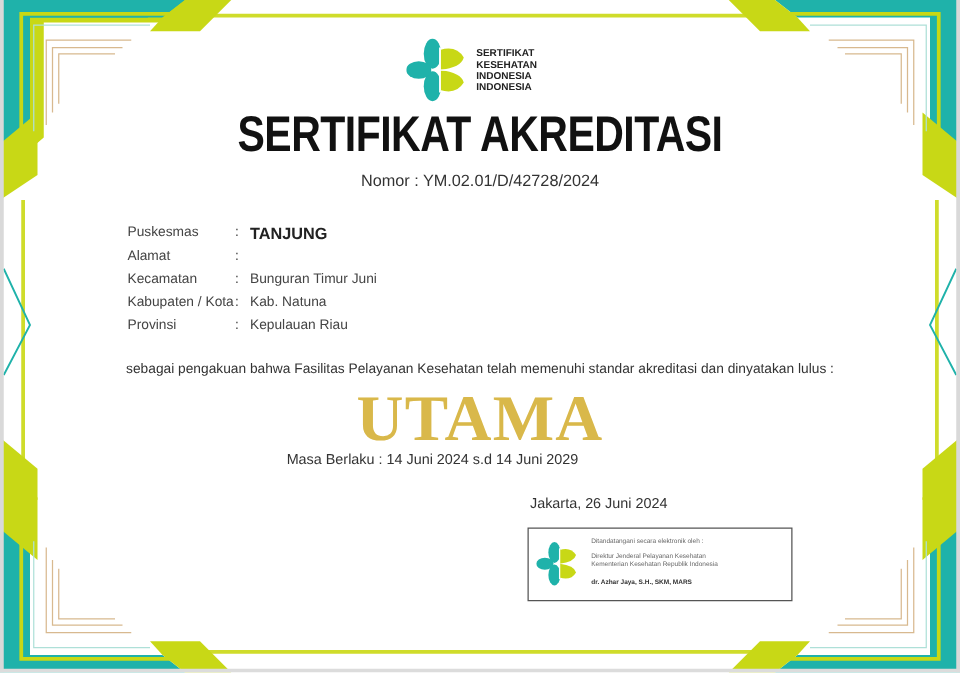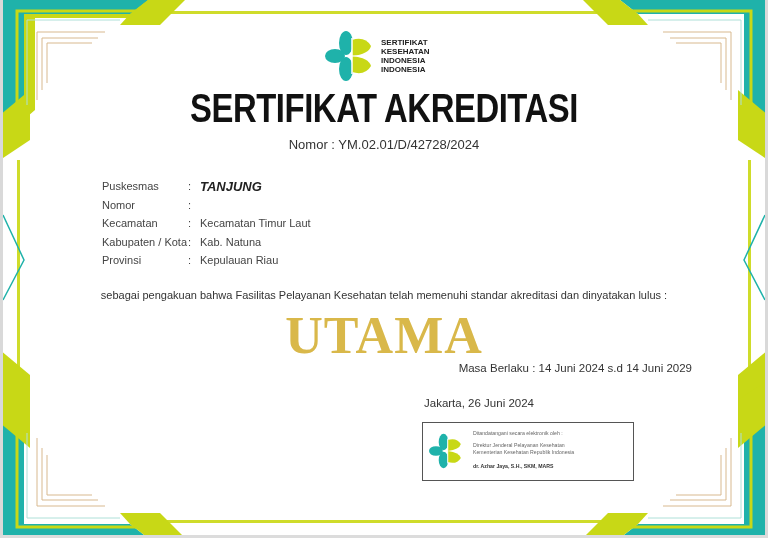--- a/index.html
+++ b/index.html
@@ -7,24 +7,24 @@
     .frame { position: absolute; left: 0; top: 0; width: 768px; height: 538px; }
     .abs { position: absolute; }
     .logo { left: 325px; top: 30px; width: 120px; height: 52px; }
     .logo-text { position: absolute; left: 56px; top: 8px; font-family: "Liberation Sans", sans-serif; font-weight: bold; font-size: 8px; line-height: 9px; color: #222; letter-spacing: 0; }
     .title { left: 0; width: 768px; top: 86px; text-align: center; font-family: "Liberation Sans", sans-serif; font-weight: bold; font-size: 40px; letter-spacing: -0.5px; color: #111; transform: scaleX(0.82); transform-origin: center; }
     .nomor { left: 0; width: 768px; top: 137px; text-align: center; font-size: 13px; color: #333; }
     .info { left: 102px; top: 177px; font-size: 11px; color: #444; }
     .info-row { display: flex; height: 18.5px; align-items: center; }
     .info-label { width: 86px; }
     .info-colon { width: 12px; }
-    .info-val-bold { font-weight: bold; font-size: 13px; color: #222; font-style: italic; }
+    .info-val-bold { font-weight: bold; font-size: 13px; color: #222; }
     .statement { left: 0; width: 768px; top: 289px; text-align: center; font-size: 11px; color: #333; }
     .grade { left: 0; width: 768px; top: 308px; text-align: center; font-family: "Liberation Serif", serif; font-weight: bold; font-size: 52px; line-height: 56px; color: #d9b84a; letter-spacing: 1px; }
-    .masa { left: 0; width: 692px; top: 362px; text-align: right; font-size: 11.5px; color: #333; }
+    .masa { left: 0; width: 692px; top: 362px; text-align: center; font-size: 11.5px; color: #333; }
     .place-date { left: 424px; top: 397px; font-size: 11.5px; color: #333; text-align: right; }
     .sig-box { left: 422px; top: 422px; width: 212px; height: 59px; border: 1.5px solid #555; box-sizing: border-box; background: #fff; }
     .sig-text { position: absolute; left: 50px; font-size: 5.2px; color: #666; white-space: nowrap; }
     .sig-name { font-weight: bold; color: #333; }
   </style>
 </head>
 <body>
 
 <svg class="frame" viewBox="0 0 768 538" width="768" height="538">
 
@@ -118,27 +118,27 @@
 <div class="abs title">SERTIFIKAT AKREDITASI</div>
 <div class="abs nomor">Nomor : YM.02.01/D/42728/2024</div>
 
 <div class="abs info">
   <div class="info-row">
     <span class="info-label">Puskesmas</span>
     <span class="info-colon">:</span>
     <span class="info-val-bold">TANJUNG</span>
   </div>
   <div class="info-row">
-    <span class="info-label">Nomor</span>
+    <span class="info-label">Alamat</span>
     <span class="info-colon">:</span>
   </div>
   <div class="info-row">
     <span class="info-label">Kecamatan</span>
     <span class="info-colon">:</span>
-    <span>Kecamatan Timur Laut</span>
+    <span>Bunguran Timur Juni</span>
   </div>
   <div class="info-row">
     <span class="info-label">Kabupaten / Kota</span>
     <span class="info-colon">:</span>
     <span>Kab. Natuna</span>
   </div>
   <div class="info-row">
     <span class="info-label">Provinsi</span>
     <span class="info-colon">:</span>
     <span>Kepulauan Riau</span>

